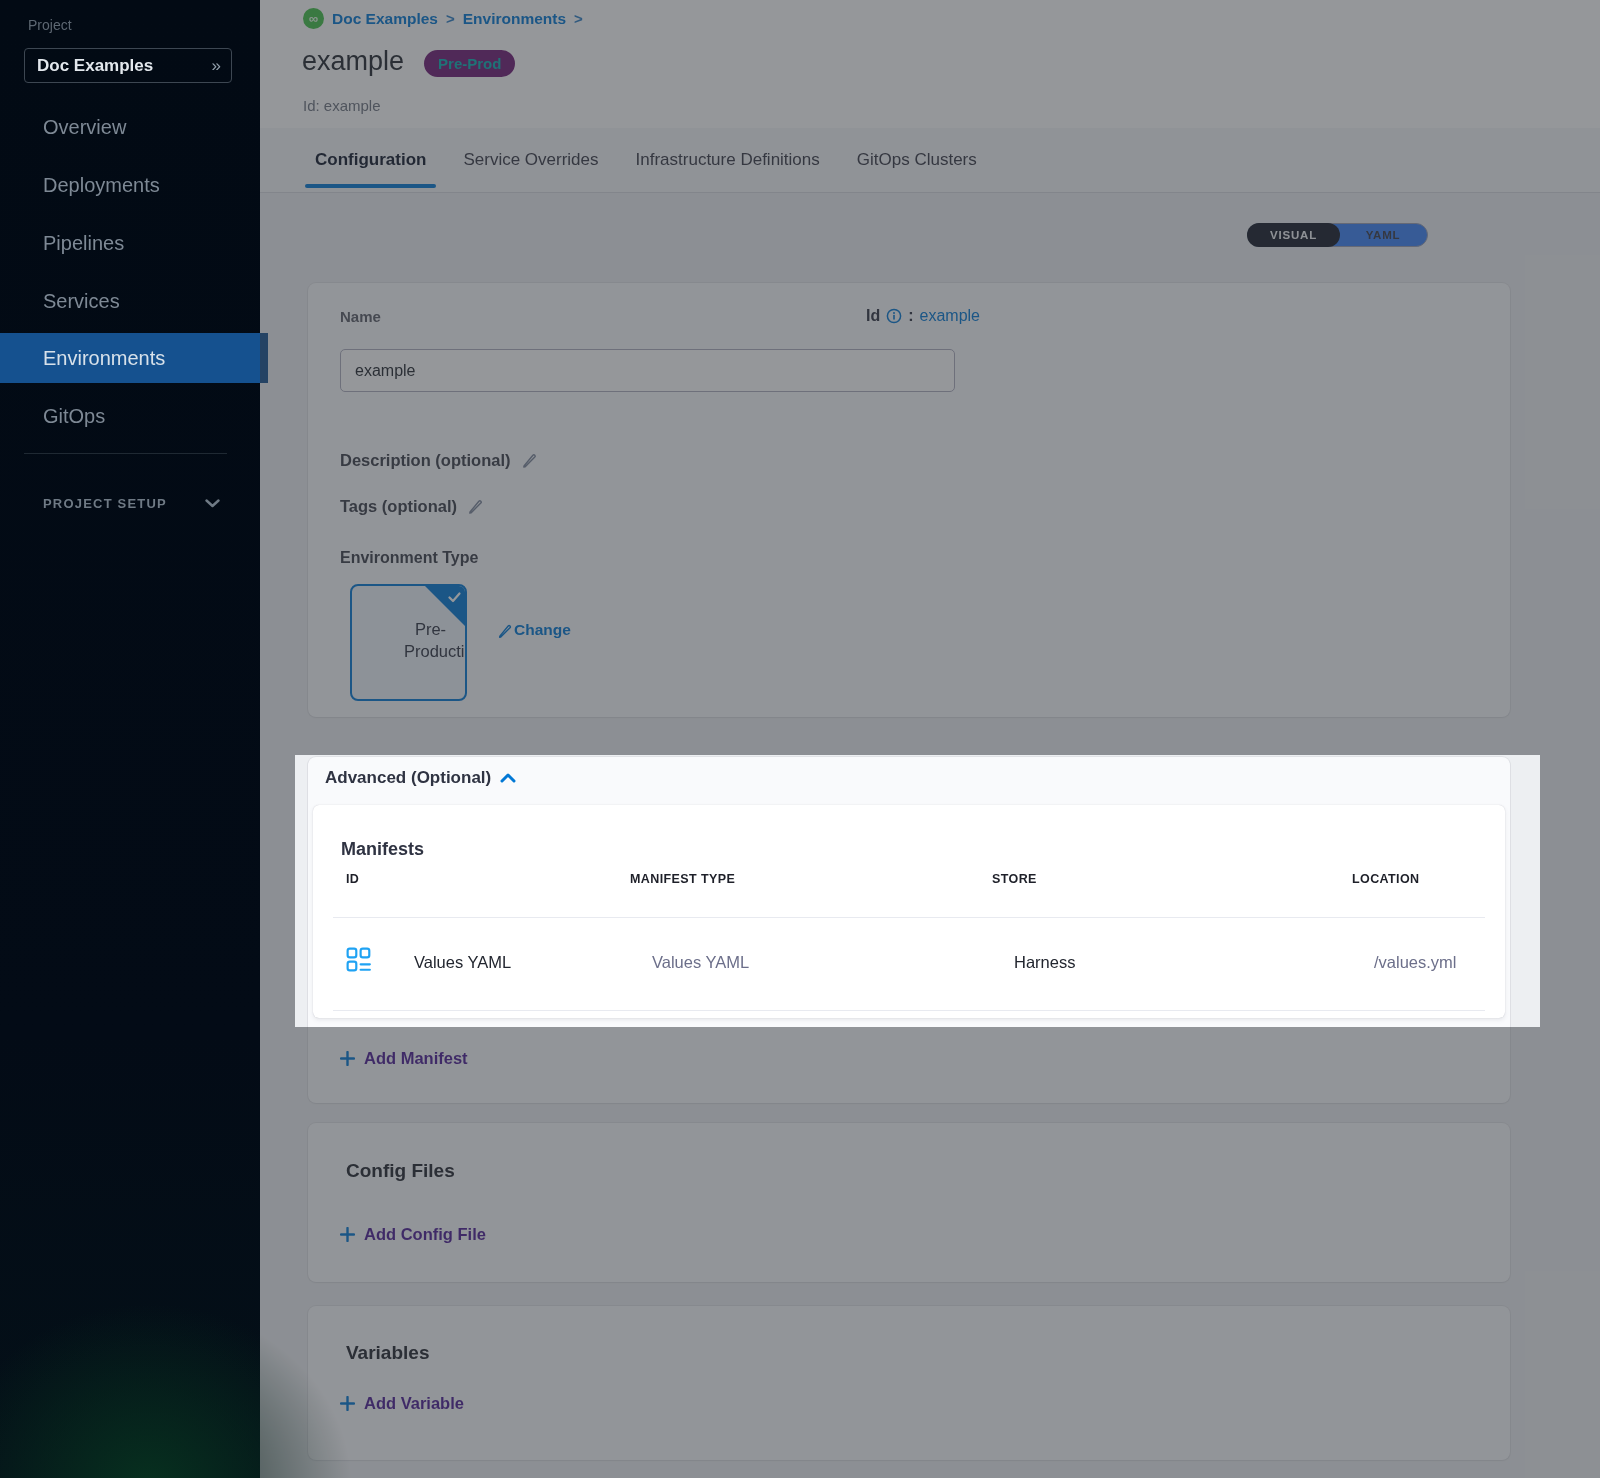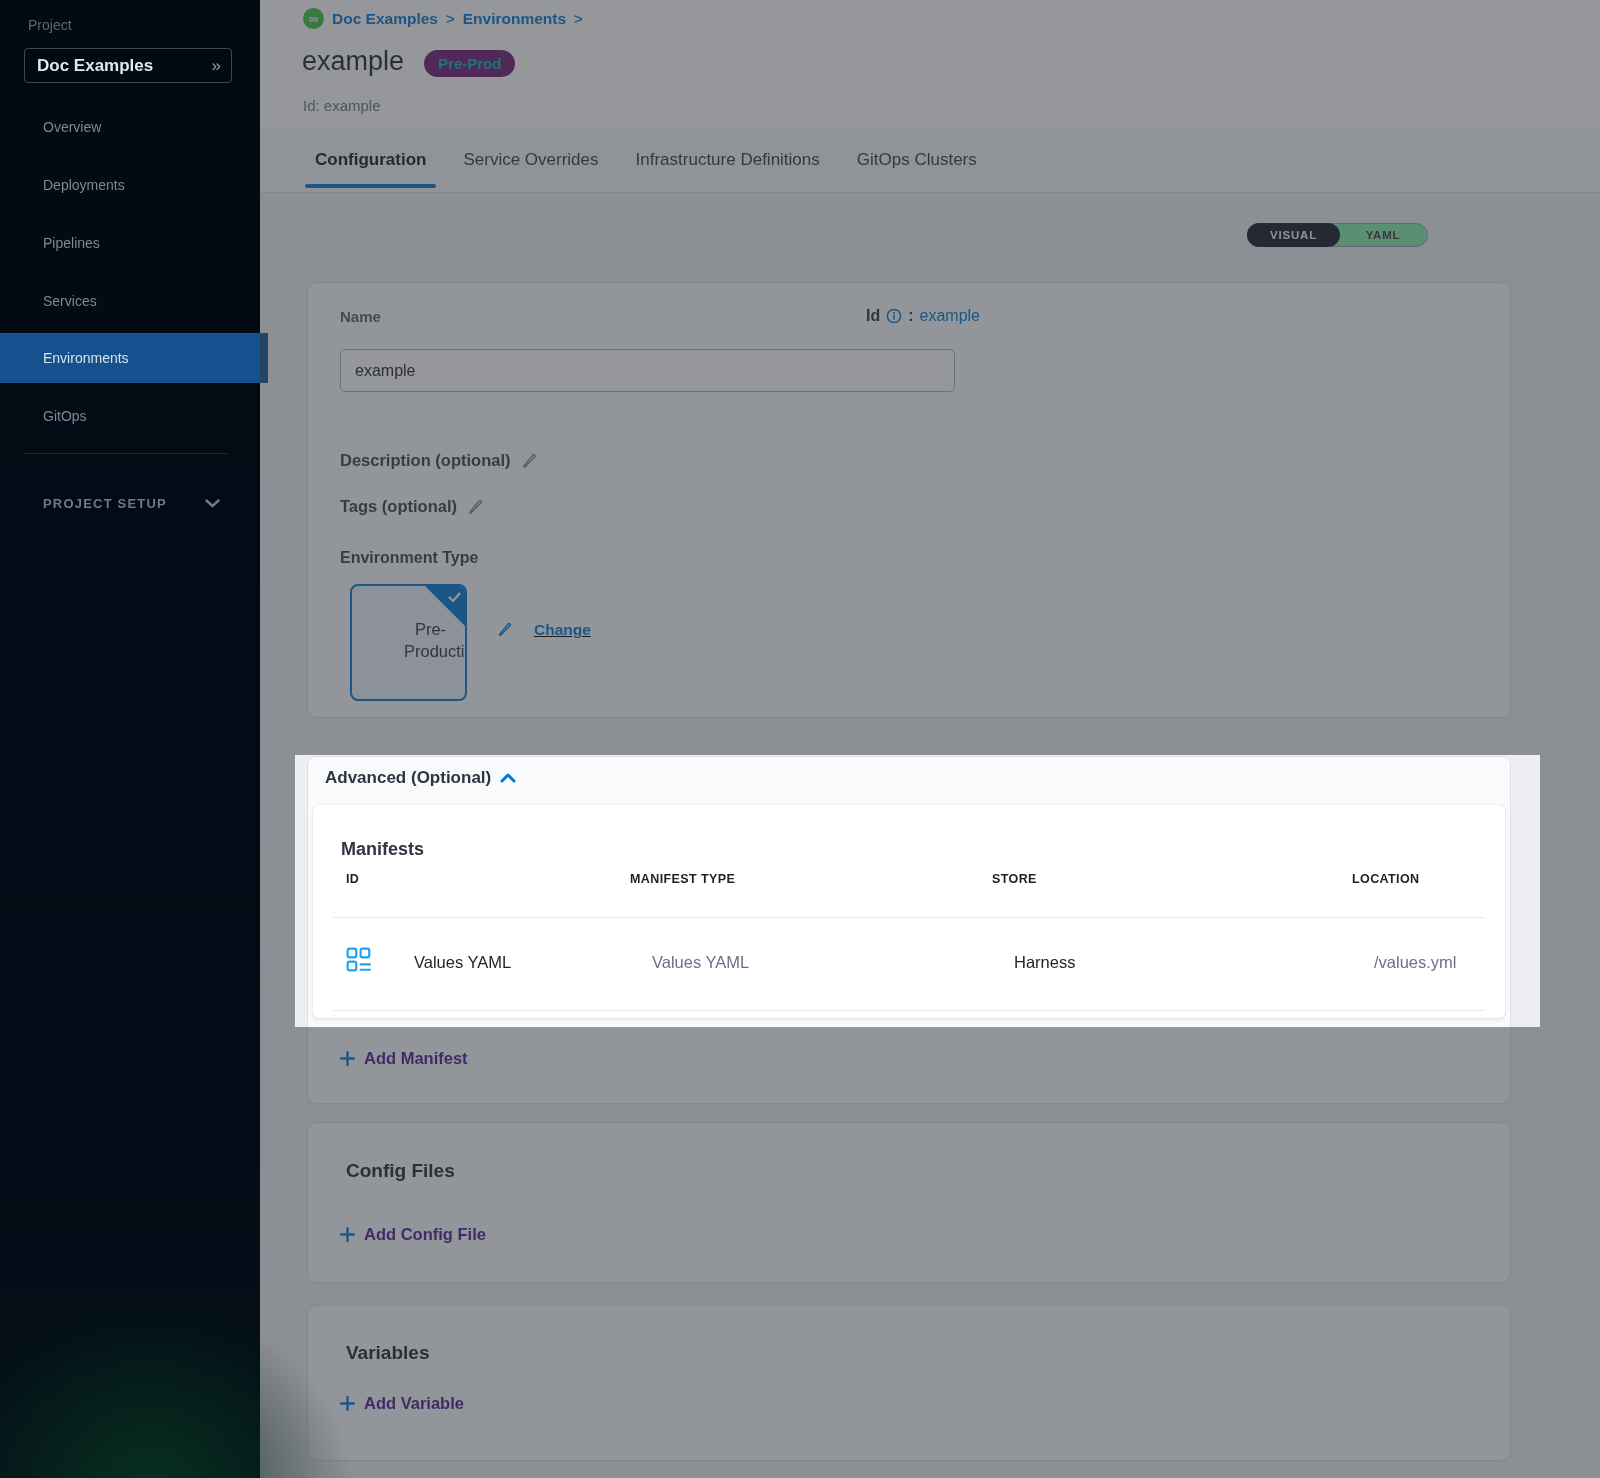--- a/index.html
+++ b/index.html
@@ -24,21 +24,21 @@
     position:absolute; left:24px; top:48px; width:208px; height:35px;
     border:1px solid #3d4752; border-radius:4px;
     display:flex; align-items:center; justify-content:space-between;
     padding:0 12px; cursor:pointer;
   }
   .sb-project-name { font-size:17px; font-weight:600; color:#e3e8ed; }
   .sb-expand { font-size:17px; color:#93a0ac; letter-spacing:-2px; }
   .sb-item {
     position:absolute; left:0; width:268px; height:50px;
     display:flex; align-items:center; padding-left:43px;
-    font-size:14px; font-weight:500; color:#7e8995; cursor:pointer;
+    font-size:20px; font-weight:500; color:#7e8995; cursor:pointer;
   }
   .sb-item.active { background:#15518f; color:#d7e1ea; }
   .sb-divider { position:absolute; left:24px; top:453px; width:203px; border-top:1px solid #1f2933; }
   .sb-setup {
     position:absolute; left:0; top:487px; width:308px; height:32px;
     display:flex; align-items:center; padding-left:43px; cursor:pointer;
     font-size:13px; font-weight:700; letter-spacing:1.2px; color:#6f7a85;
   }
   .sb-setup svg { position:absolute; left:205px; }
   
@@ -68,21 +68,21 @@
     padding:0 10px; font-size:17px; font-weight:500; color:#383946; cursor:pointer;
   }
   .tab.active { font-weight:700; color:#0f172a; }
   .tab.active::after {
     content:""; position:absolute; left:0; right:0; bottom:5px; height:4px;
     background:#0278d5; border-radius:2px;
   }
   
   .toggle {
     position:absolute; left:987px; top:223px; width:181px; height:24px;
-    background:#86efac; border:1px solid #9ba0b4; border-radius:13px; cursor:pointer;
+    background:#3b82f6; border:1px solid #9ba0b4; border-radius:13px; cursor:pointer;
   }
   .toggle-dark {
     position:absolute; left:-1px; top:-1px; width:93px; height:24px;
     background:#151b28; border-radius:13px;
     display:flex; align-items:center; justify-content:center;
     color:#f2f3f6; font-size:11.5px; font-weight:700; letter-spacing:.8px;
   }
   .toggle-light {
     position:absolute; right:0; top:0; width:88px; height:22px;
     display:flex; align-items:center; justify-content:center;
@@ -118,21 +118,21 @@
   .env-card-text {
     margin-top:32px; text-align:center; font-size:16.5px; color:#2f3342; line-height:1.35;
     padding:0 8px;
     margin-left:44px;
   }
   .env-corner {
     position:absolute; right:0; top:0; width:0; height:0;
     border-top:40px solid #0278d5; border-left:40px solid transparent;
   }
   .env-check { position:absolute; right:4px; top:6px; }
-  .change-link { position:absolute; left:189px; top:338px; display:flex; align-items:flex-start; gap:21px; cursor:pointer;text-decoration:underline; }
+  .change-link { position:absolute; left:189px; top:338px; display:flex; align-items:flex-end; gap:1px; cursor:pointer; }
   .change-text { font-size:15.5px; font-weight:600; color:#0278d5; }
   
   .advanced-card { top:757px; height:346px; }
   .adv-header { position:absolute; left:17px; top:11px; display:flex; align-items:center; gap:9px; cursor:pointer; }
   .adv-title { font-size:17px; font-weight:700; color:#2f3342; }
   .inner-card {
     position:absolute; left:5px; top:48px; width:1192px; height:213px;
     background:#ffffff; border-radius:6px;
     box-shadow:0 0 1px rgba(40,41,61,.25), 0 2px 4px rgba(96,97,112,.12);
   }

